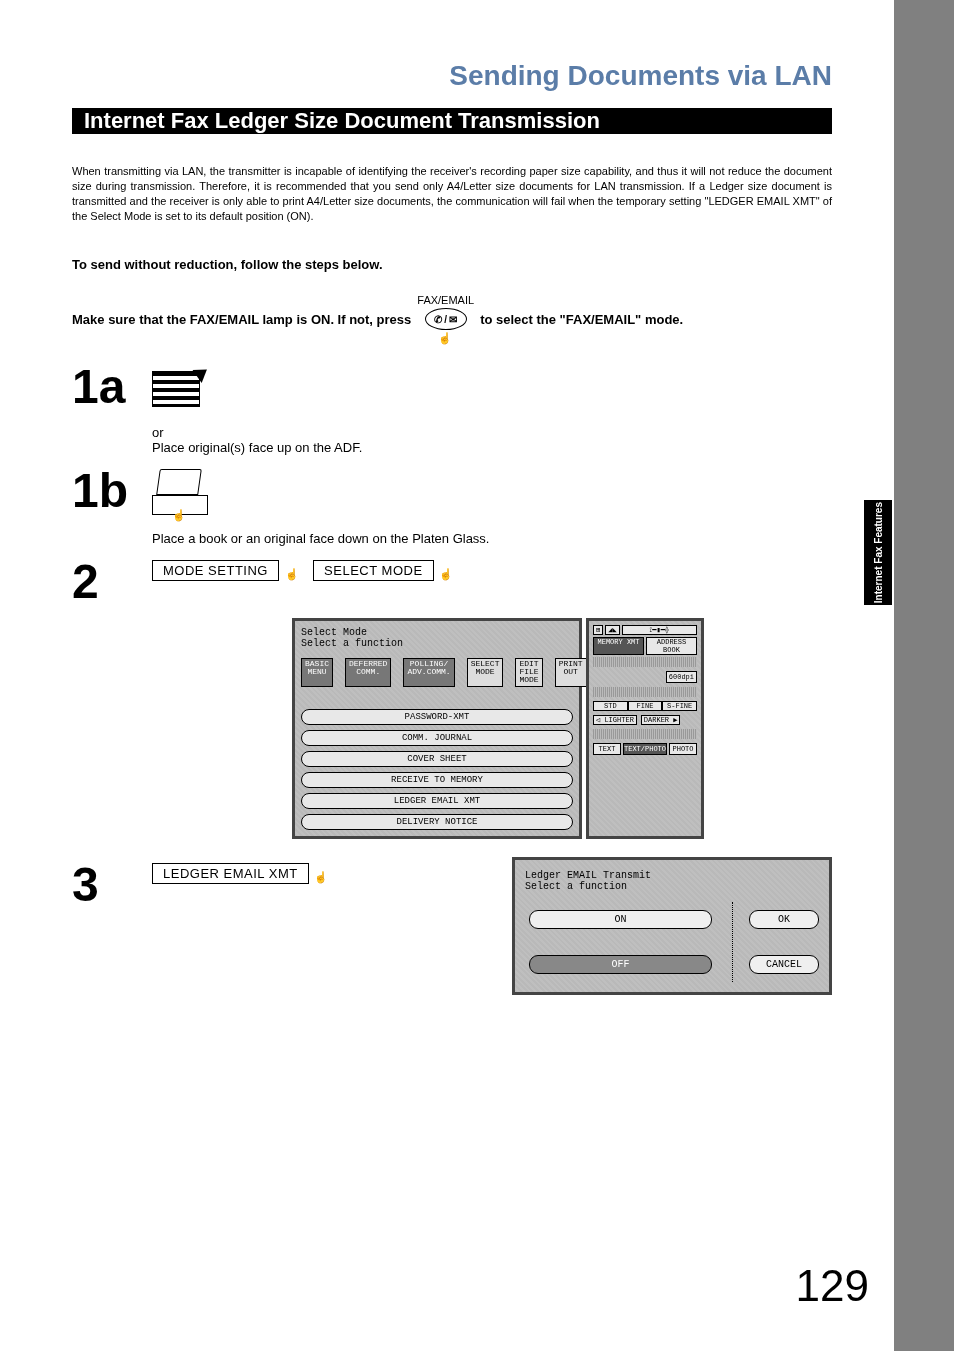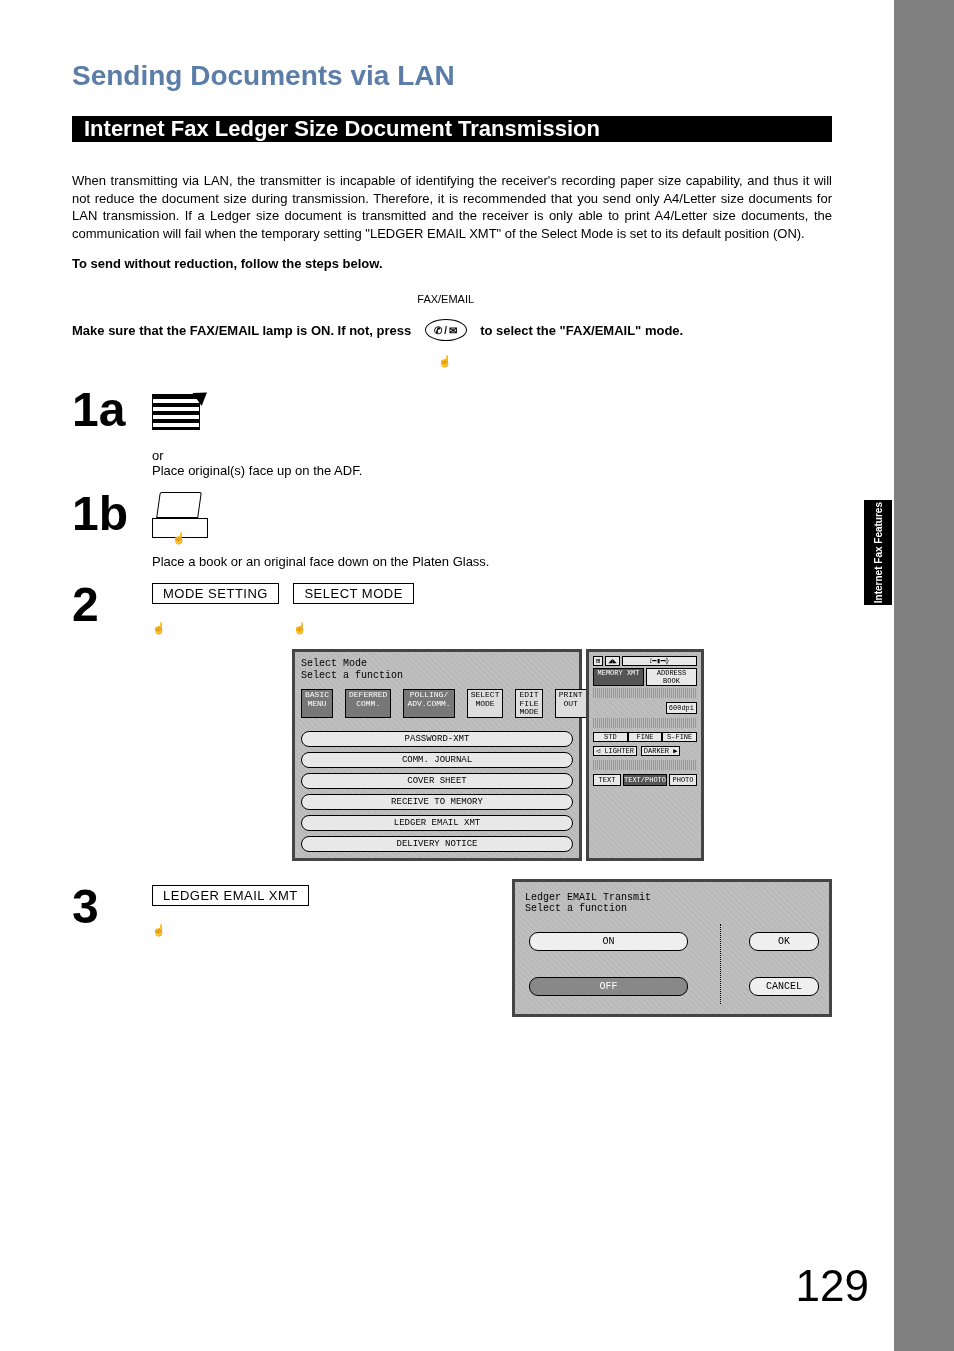--- a/index.html
+++ b/index.html
@@ -41,55 +41,55 @@
   .content {
     position: absolute;
     left: 72px;
     top: 60px;
     width: 760px;
   }
   .page-title {
     color: #5b7da8;
     font-size: 28px;
     font-weight: bold;
-    text-align: left;
-    margin-bottom: 24px;
+    text-align: right;
+    margin-bottom: 16px;
   }
   .section-bar {
     background: #000;
     color: #fff;
     font-size: 22px;
     font-weight: bold;
     padding: 0 12px;
     margin-bottom: 30px;
   }
   .intro {
-    font-size: 13px;
+    font-size: 11px;
     text-align: justify;
     line-height: 1.35;
-    margin-bottom: 14px;
+    margin-bottom: 34px;
   }
   .bold-line {
     font-size: 13px;
     font-weight: bold;
     margin-bottom: 22px;
   }
   .lamp-line {
     font-size: 13px;
     font-weight: bold;
     display: flex;
     align-items: center;
     gap: 6px;
     margin-bottom: 20px;
   }
   .fax-email-btn {
     display: inline-flex;
     flex-direction: column;
     align-items: center;
-    gap: 14px;
+    gap: 2px;
   }
   .fax-email-label { font-size: 11px; font-weight: normal; }
   .oval-btn {
     width: 42px; height: 22px;
     border: 1.5px solid #000;
     border-radius: 50%;
     display: flex; align-items: center; justify-content: center;
     gap: 2px;
     font-size: 10px;
   }
@@ -148,37 +148,37 @@
   }
   .btn-outline {
     display:inline-block;
     border:1.5px solid #000;
     padding: 2px 10px;
     font-size: 13px;
     text-align:center;
     letter-spacing: 0.5px;
   }
   .btn-stack {
-    display:inline-flex; flex-direction:column; align-items:flex-start; gap:18px;
+    display:inline-flex; flex-direction:row; align-items:flex-end; gap:6px;
     margin-right: 10px;
   }
   .screen-box {
     border: 3px solid #444;
     background: #bfbfbf;
     background-image: repeating-linear-gradient(45deg, rgba(0,0,0,0.03) 0 2px, transparent 2px 4px);
     padding: 6px;
     font-family: "Courier New", monospace;
     font-size: 10px;
   }
   .step2-screens {
     display:flex; gap: 4px; margin-top: 14px; margin-left: 220px;
   }
   .screen-main { width: 290px; }
   .screen-title-row { margin-bottom: 8px; line-height:1.15; }
-  .tab-row { display:flex; gap:12px; margin-bottom:13px; }
+  .tab-row { display:flex; gap:12px; margin-bottom:22px; }
   .tab {
     border:1px solid #000; padding:1px 3px; font-size:8px; background:#ddd;
     line-height:1.05; text-align:center;
   }
   .tab.dark { background:#777; color:#fff; }
   .two-col-btns {
     display:grid; grid-template-columns: 1fr; gap:5px 8px;
   }
   .scr-btn {
     border:1px solid #000; border-radius:10px;
@@ -343,21 +343,21 @@
     <div class="step-body">
       <span class="btn-stack">
         <span class="btn-outline">LEDGER EMAIL XMT</span>
         <span class="press-hand">☝</span>
       </span>
     </div>
     <div class="spacer"></div>
     <div class="screen-box step3-screen" style="position:relative;">
       <div>Ledger EMAIL Transmit</div>
       <div style="margin-bottom:10px;">Select a function</div>
-      <div style="display:flex; gap:28px; position:relative;">
+      <div style="display:flex; gap:16px; position:relative;">
         <div style="flex:1; display:flex; flex-direction:column; gap:26px; padding:8px 4px;">
           <span class="wide-btn">ON</span>
           <span class="wide-btn sel">OFF</span>
         </div>
         <div style="width:1px; border-left:1px dotted #000;"></div>
         <div style="width:70px; display:flex; flex-direction:column; gap:26px; padding:8px 0;">
           <span class="wide-btn">OK</span>
           <span class="wide-btn">CANCEL</span>
         </div>
       </div>

